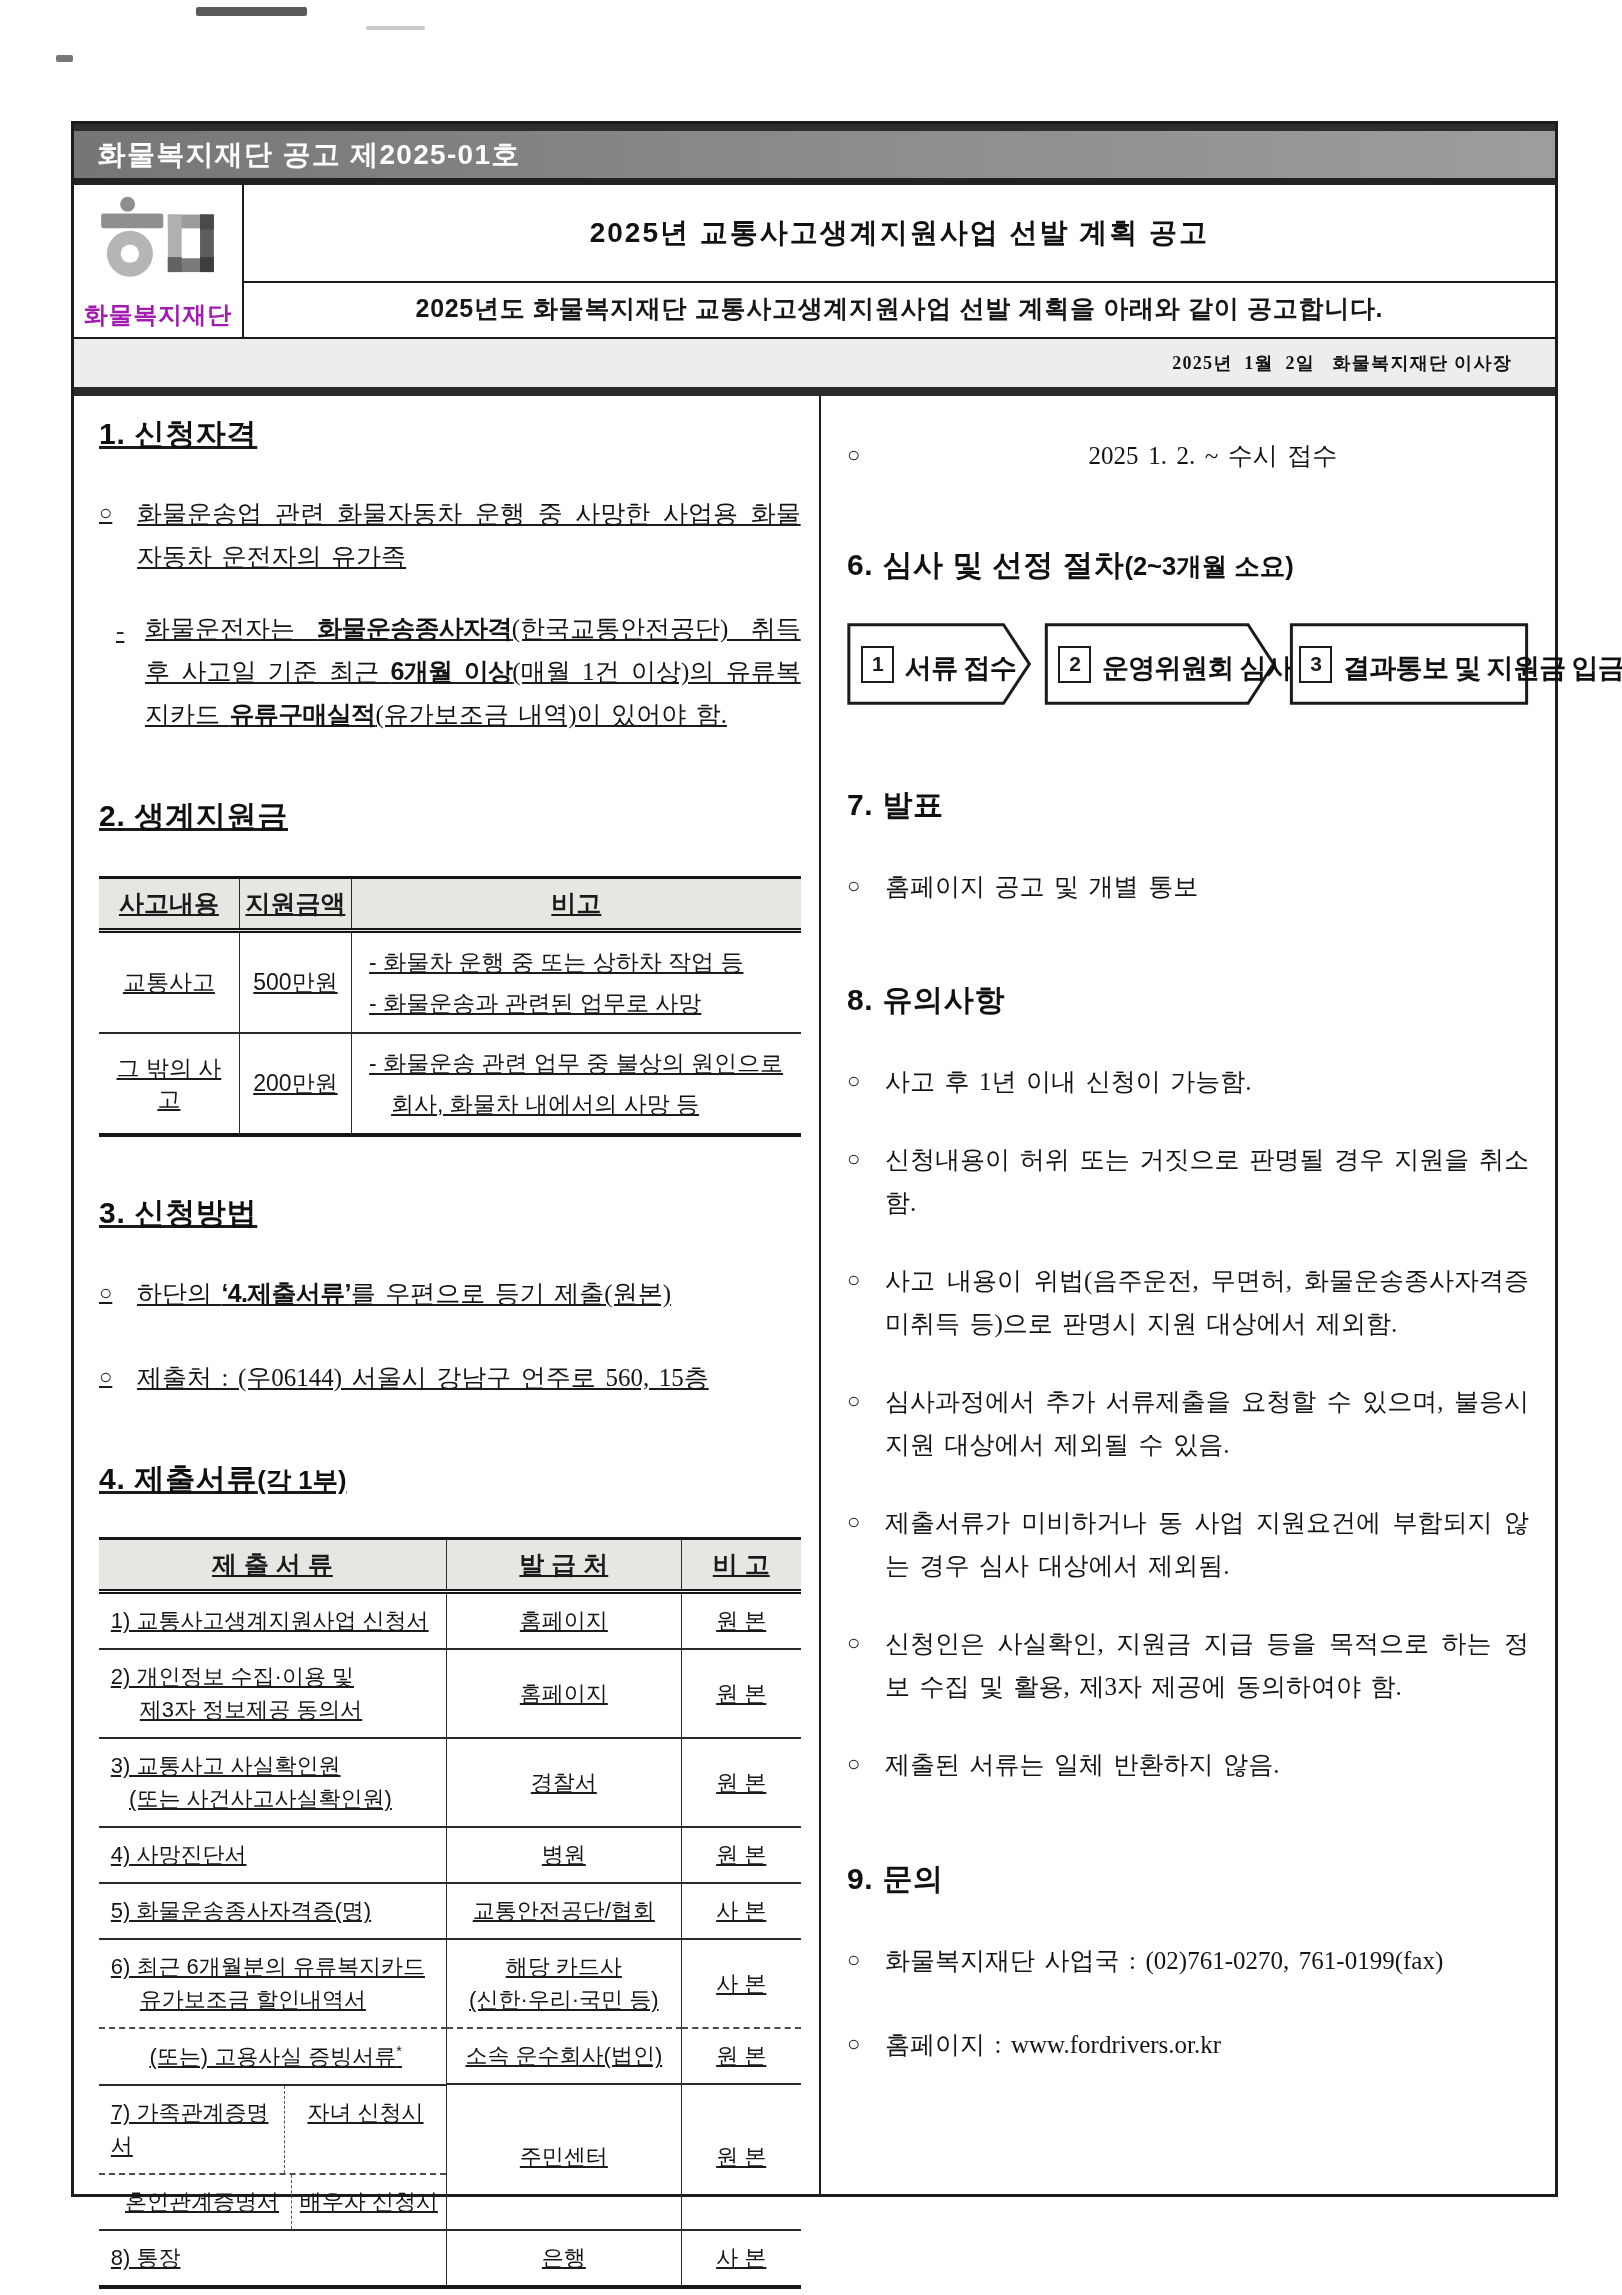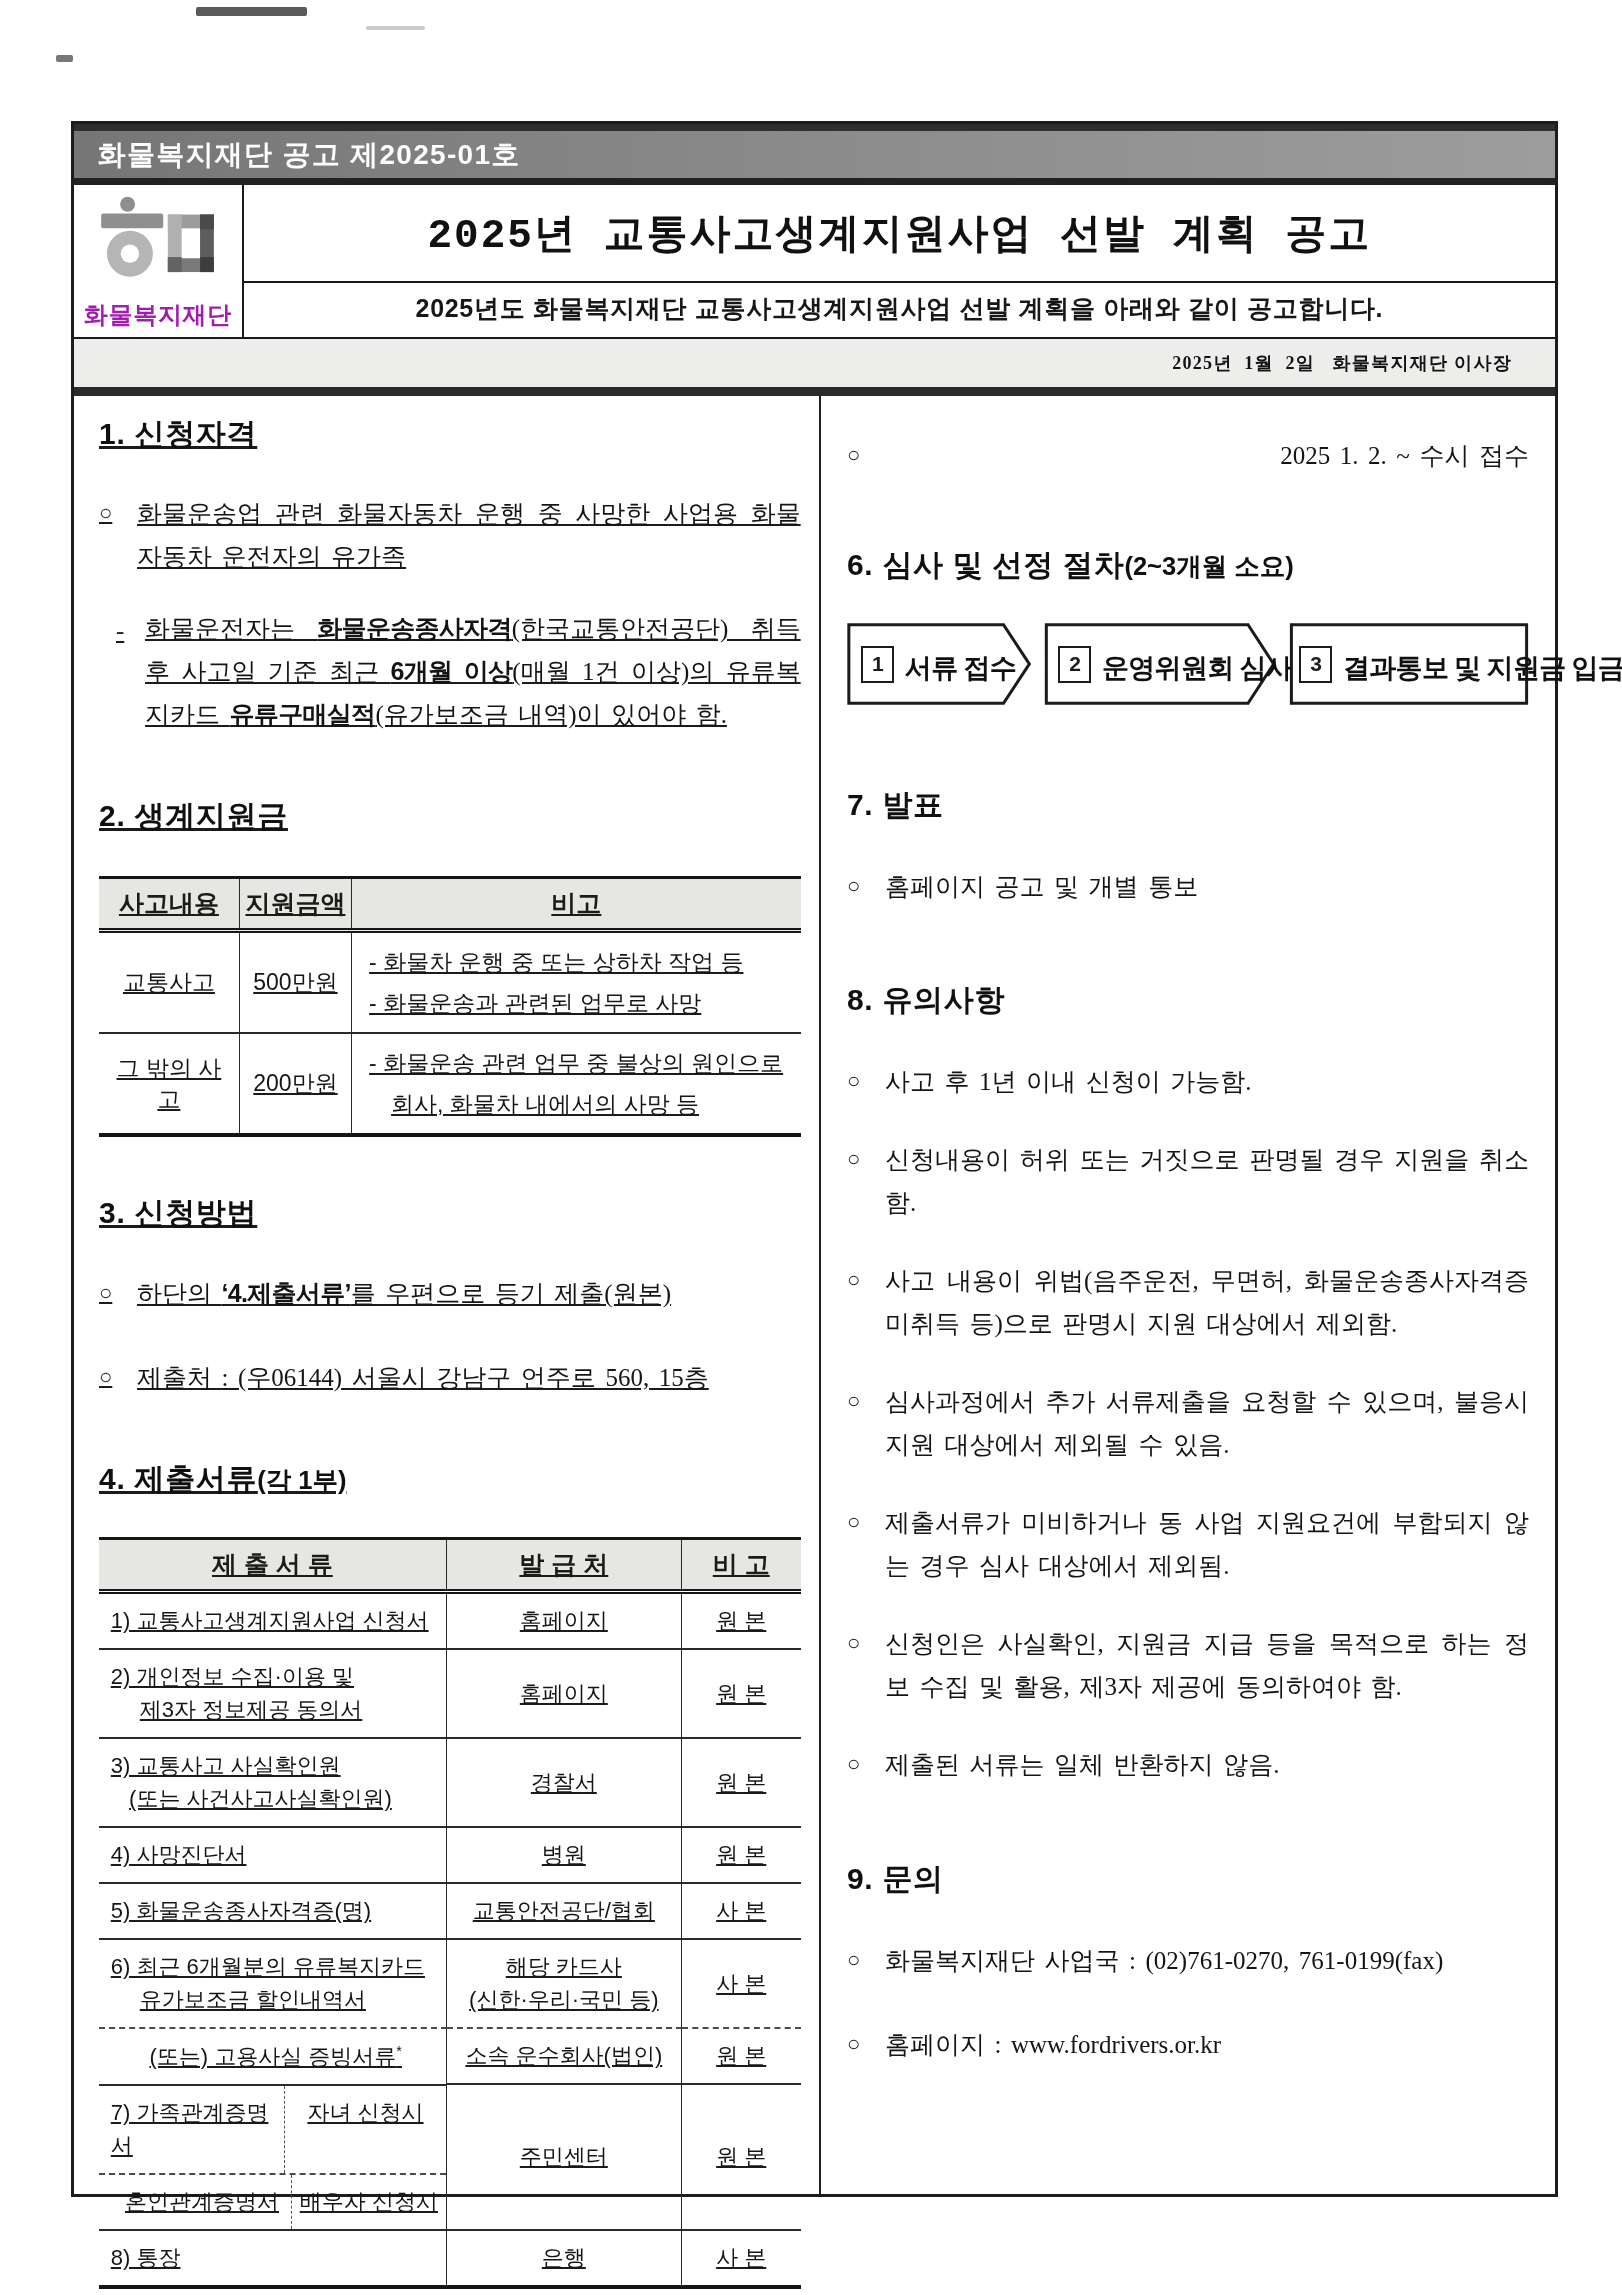--- a/index.html
+++ b/index.html
@@ -38,21 +38,21 @@
     display:flex;flex-direction:column;align-items:center;justify-content:center;
     padding:6.5px 3.9px;gap:9.2px;
   }
   .logo-text{
     font-family:"Liberation Sans",sans-serif;font-weight:700;font-size:24px;
     color:#a21caf;letter-spacing:0.7px;white-space:nowrap;
   }
   .title-cell{flex:1 1 auto;display:flex;flex-direction:column;}
   .doc-title{
     height:96px;display:flex;align-items:center;justify-content:center;
-    font-family:Liberation Mono, monospace;font-weight:800;font-size:41px;
+    font-family:Liberation Sans, sans-serif;font-weight:800;font-size:28px;
     letter-spacing:2px;color:#111;border-bottom:2px solid #1a1a1a;
   }
   .doc-subtitle-row{
     height:50px;display:flex;align-items:center;justify-content:center;
   }
   .doc-subtitle-row span{
     font-family:"Liberation Sans",sans-serif;font-weight:600;font-size:25px;
     letter-spacing:0.7px;color:#171717;white-space:pre;
   }
 
@@ -323,21 +323,21 @@
       </tbody>
         </table>
 
     </div>
 
     <div class="col col-right">
 
 
       <div class="bullet sp-b">
         <span class="marker">○</span>
-        <span class="btext" style="text-align:right;margin-left:12px;">2025 1. 2. ~ 수시 접수</span>
+        <span class="btext" style="text-align:center;margin-left:12px;">2025 1. 2. ~ 수시 접수</span>
       </div>
 
       <h2 class="sec-h" style="margin-top:68px;"><span>6. 심사 및 선정 절차</span><span class="suffix">(2~3개월 소요)</span></h2>
 
       <div class="flow" style="margin-top:37px;">
         <div class="step s1">
           <svg viewBox="0 0 100 100" preserveAspectRatio="none">
             <polygon points="1,2 85,2 99,50 85,98 1,98" fill="#ffffff" stroke="#1b1b1b" stroke-width="3" vector-effect="non-scaling-stroke"></polygon>
           </svg>
           <span class="step-label">

